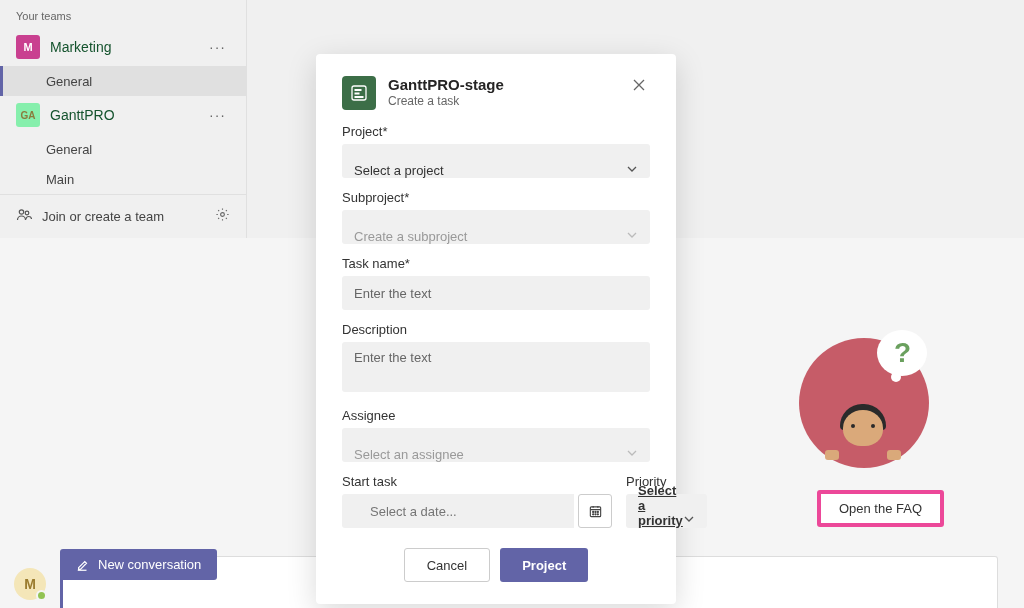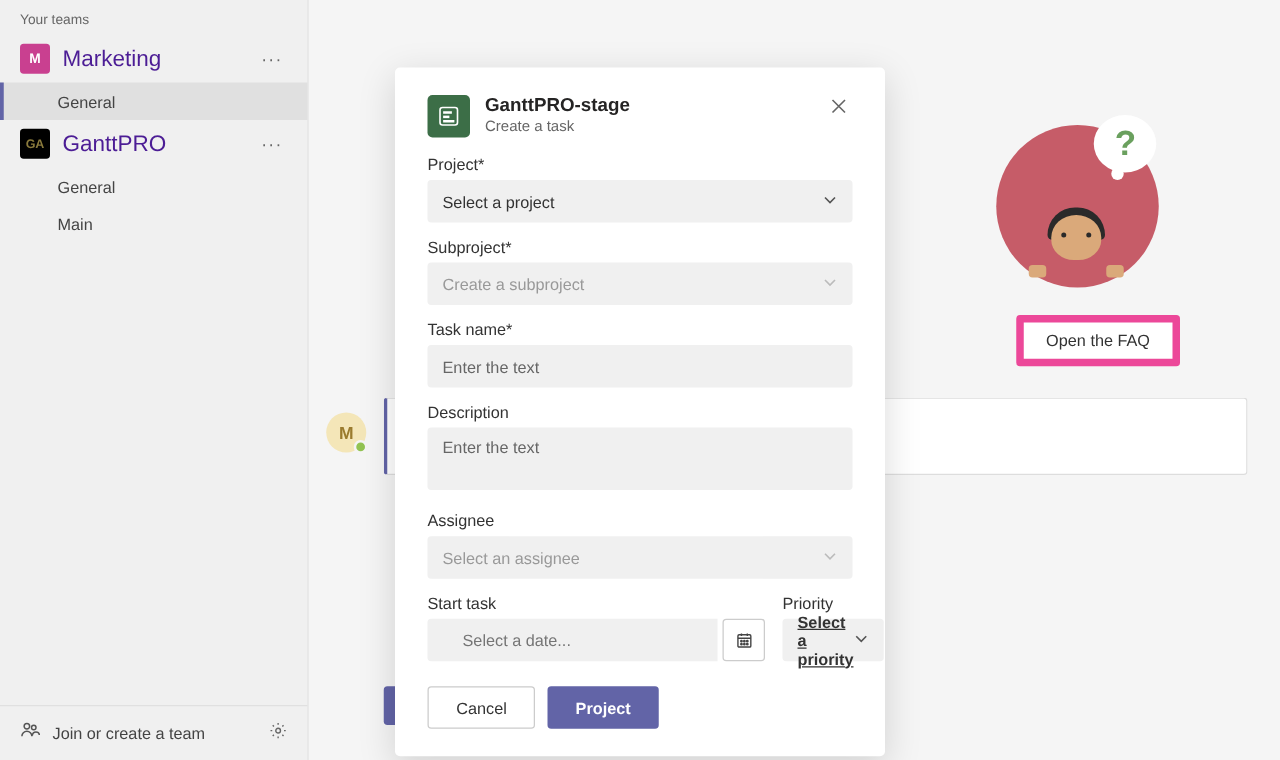--- a/index.html
+++ b/index.html
@@ -1,26 +1,26 @@
 <!DOCTYPE html>
 <html><head>
 <meta charset="utf-8">
 <style>
   * { box-sizing: border-box; margin: 0; padding: 0; font-family: "Segoe UI", -apple-system, sans-serif; }
   html, body { width: 1024px; height: 608px; overflow: hidden; background: #f0f0f0; }
-  .app { display: flex; width: 100%; height: 100%; position: relative; }
+  .app { display: flex; width: 100%; height: 100%; position: relative; flex-direction: column; }
 
   
   .sidebar { width: 247px; background: #f0f0f0; border-right: 1px solid #e0e0e0; display: flex; flex-direction: column; }
   .sidebar-header { font-size: 11px; color: #666; padding: 10px 16px 6px; }
   .team-row { display: flex; align-items: center; padding: 6px 16px; height: 38px; position: relative; }
   .team-icon { width: 24px; height: 24px; border-radius: 3px; display: flex; align-items: center; justify-content: center; font-size: 11px; font-weight: 600; margin-right: 10px; color: #fff; }
   .team-icon.m { background: #c94090; }
-  .team-icon.ga { background: #000000; color: #8a7a3c; font-size:10px; }
-  .team-name { font-size: 18px; color: #4c1d95; flex: 1; }
+  .team-icon.ga { background: #86efac; color: #8a7a3c; font-size:10px; }
+  .team-name { font-size: 14px; color: #14532d; flex: 1; }
   .team-more { color: #666; font-size: 14px; letter-spacing: 1px; cursor: pointer; padding: 0 4px; }
   .channel-row { padding: 6px 16px 6px 46px; font-size: 13px; color: #444; height: 30px; display:flex; align-items:center; }
   .channel-row.active { background: #e0e0e0; border-left: 3px solid #6264a7; padding-left: 43px; }
   .sidebar-footer { margin-top: auto; border-top: 1px solid #e0e0e0; display: flex; align-items: center; padding: 10px 16px; height: 44px; }
   .sidebar-footer .people-icon { margin-right: 10px; color: #555; }
   .sidebar-footer .label { font-size: 13px; color: #444; flex: 1; }
   .sidebar-footer .gear { color: #666; }
 
   
   .main { flex: 1; background: #f5f5f5; position: relative; display: flex; flex-direction: column; }
@@ -33,53 +33,53 @@
   .illus .bubble { position: absolute; top: -8px; right: 2px; width: 50px; height: 46px; background: #fff; border-radius: 50%; display:flex; align-items:center; justify-content:center; }
   .illus .bubble::after { content:""; position:absolute; bottom:-6px; left:14px; width:10px;height:10px;background:#fff;border-radius:50%; }
   .illus .qmark { font-size: 28px; font-weight: 700; color: #6aa05e; }
   .illus .person { position: absolute; bottom: 8px; left: 26px; width: 76px; height: 56px; }
   .illus .face { width:40px;height:36px;background:#daa97a;border-radius:50% 50% 45% 45%;position:absolute;left:18px;top:6px; }
   .illus .hair { width:46px;height:26px;background:#2a2a2a;border-radius:22px 22px 4px 4px;position:absolute;left:15px;top:0; }
   .illus .eyes { position:absolute; left:26px; top:20px; width:24px; display:flex; justify-content:space-between; }
   .illus .eye { width:4px;height:4px;background:#2a2a2a;border-radius:50%; }
   .illus .hand { width:14px;height:10px;background:#daa97a;border-radius:3px;position:absolute;bottom:0; }
   .illus .hand.l{left:0;} .illus .hand.r{right:0;}
-  .faq-btn { margin-top: 22px; background:#fff; border:6px solid #ec4899; border-radius:3px; padding:7px 18px; font-size:13px; color:#333; cursor:pointer;margin-left:32px; }
+  .faq-btn { margin-top: 22px; background:#fff; border:4px solid #ec4899; border-radius:3px; padding:7px 18px; font-size:13px; color:#333; cursor:pointer;margin-left:32px; }
 
   .compose-area { position:absolute; left:60px; right:26px; top:318px; }
   .avatar-m { position:absolute; left:-46px; top:12px; width:32px;height:32px;border-radius:50%;background:#f4e6b8;color:#9a7b2e;display:flex;align-items:center;justify-content:center;font-size:14px;font-weight:600; }
   .avatar-m .presence { position:absolute; bottom:-1px; right:-1px; width:11px;height:11px;border-radius:50%;background:#92c353;border:2px solid #f5f5f5; }
   .compose-box { background:#fff; border:1px solid #ddd; border-left:3px solid #6264a7; border-radius:3px; height:62px; }
 
   .new-conv-btn { position:absolute; bottom:28px; left:60px; background:#6264a7; color:#fff; border:none; border-radius:3px; padding:8px 16px; font-size:13px; display:flex; align-items:center; gap:8px; cursor:pointer; }
   .new-conv-btn svg { width:14px; height:14px; }
 
   
-  .modal { position:absolute; left:316px; top:54px; width:392px; background:#fff; border-radius:4px; box-shadow:0 8px 30px rgba(0,0,0,.15); padding:22px 26px; z-index:10; }
+  .modal { position:absolute; left:316px; top:54px; width:360px; background:#fff; border-radius:4px; box-shadow:0 8px 30px rgba(0,0,0,.15); padding:22px 26px; z-index:10; }
   .modal-header { display:flex; align-items:flex-start; margin-bottom:14px; }
   .app-icon { width:34px; height:34px; background:#3c6e47; border-radius:4px; display:flex; align-items:center; justify-content:center; margin-right:12px; }
   .app-icon svg { width:20px; height:20px; }
   .modal-title { font-size:15px; font-weight:600; color:#252424; }
   .modal-sub { font-size:12px; color:#666; margin-top:1px; }
   .modal-close { margin-left:auto; color:#666; cursor:pointer; font-size:16px; padding:2px 4px; }
   .field { margin-bottom:12px; }
   .field-label { font-size:13px; color:#333; margin-bottom:5px; display:block; }
-  .select, .input { width:100%; height:34px; background:#f0f0f0; border:none; border-radius:3px; padding:0 12px; font-size:13px; color:#333; display:flex; align-items:center; justify-content:space-between; cursor:pointer; }
+  .select, .input { width:100%; height:34px; background:#f0f0f0; border:none; border-radius:3px; padding:0 12px; font-size:13px; color:#333; display:flex; align-items:flex-end; justify-content:space-between; cursor:pointer; }
   .select .chev { color:#555; }
   .select.disabled, .input.disabled { color:#999; cursor:default; }
   .textarea { width:100%; height:50px; background:#f0f0f0; border:none; border-radius:3px; padding:8px 12px; font-size:13px; color:#333; resize:none; }
   .input-text { width:100%; height:34px; background:#f0f0f0; border:none; border-radius:3px; padding:0 12px; font-size:13px; color:#333; }
   .input-text::placeholder, .textarea::placeholder { color:#666; }
   .row2 { display:flex; gap:14px; }
   .row2 .field { flex:1; margin-bottom:0; }
   .date-wrap { display:flex; }
   .date-input { flex:1; height:34px; background:#f0f0f0; border:none; border-radius:3px 0 0 3px; padding:0 28px; font-size:13px; color:#666; }
   .date-btn { width:34px; height:34px; background:#fff; border:1px solid #ccc; border-radius:3px; display:flex; align-items:center; justify-content:center; cursor:pointer; margin-left:4px; }
   .date-btn svg { width:15px;height:15px; }
-  .modal-actions { display:flex; gap:10px; justify-content:flex-start; margin-top:20px; }
+  .modal-actions { display:flex; gap:10px; justify-content:center; margin-top:20px; }
   .btn { height:34px; padding:0 22px; border-radius:3px; font-size:13px; cursor:pointer; border:none; }
   .btn-cancel { background:#fff; border:1px solid #ccc; color:#333; }
   .btn-submit { background:#6264a7; color:#fff; font-weight:600; }
   .priority-select { font-weight:600; color:#333;text-decoration:underline; }
   .priority-select .chev { font-weight:400; }
 </style>
 </head>
 <body>
 
 <div class="app">

